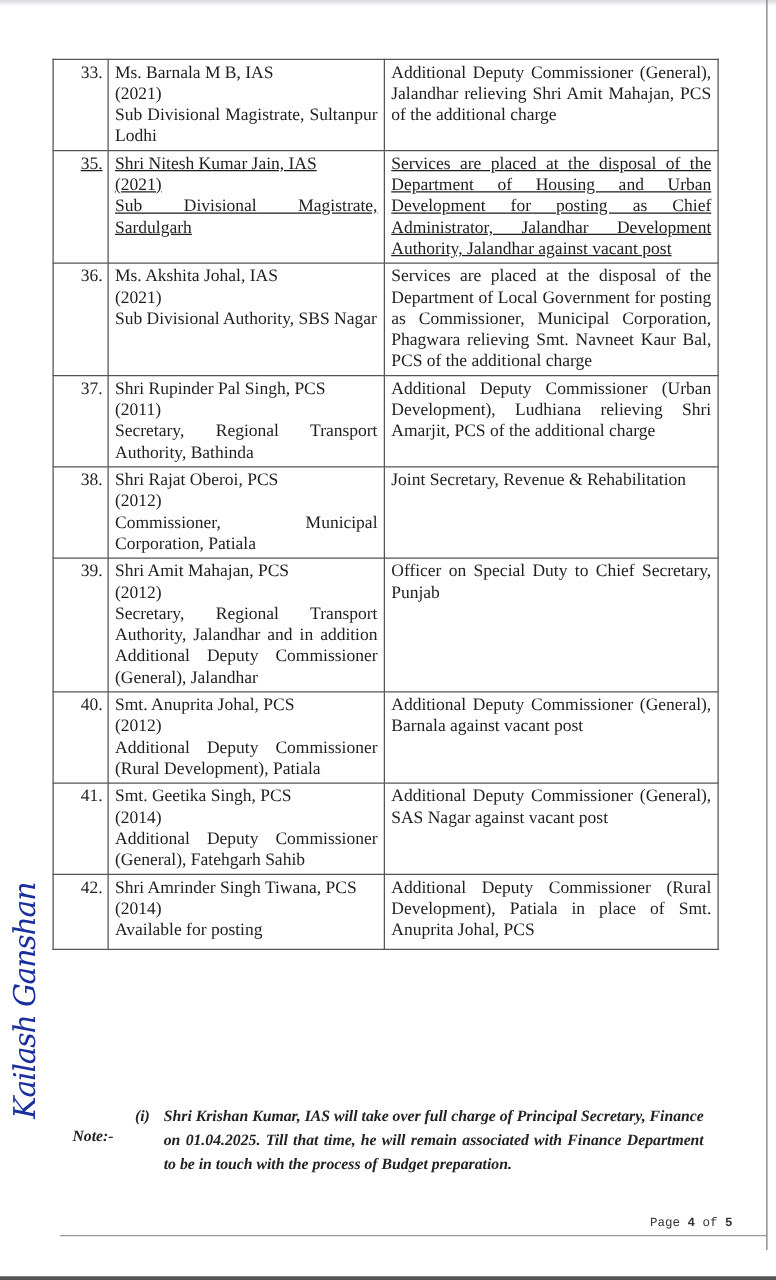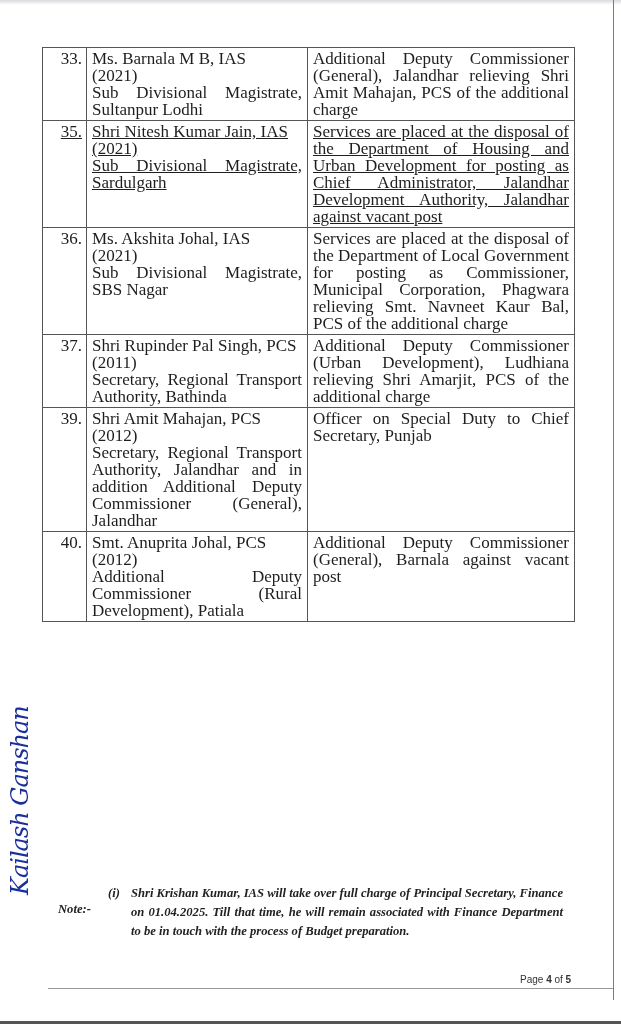--- a/index.html
+++ b/index.html
@@ -15,21 +15,21 @@
     background: linear-gradient(#d8dade, #ffffff);
   }
   .right-edge {
     position: absolute; left: 613px; top: 0; width: 1px; height: 1000px;
     background: #7a7a7a;
   }
   .table {
     position: absolute; left: 42px; top: 47px; width: 532px;
     border-collapse: collapse;
     table-layout: fixed;
-    font-size: 17px; line-height: 17px;
+    font-size: 14px; line-height: 17px;
   }
   .table td {
     border: 1px solid #555;
     vertical-align: top;
     padding: 2px 5px 2px 5px;
   }
   .col-num { width: 34px; text-align: right; padding-right: 4px !important; }
   .col-off { width: 211px; }
   .col-new { width: 256px; text-align: justify; }
   .col-off .line, .col-new .line { display: block; }
@@ -50,21 +50,21 @@
   }
   .note-label { position: absolute; left: 0; top: 16px; }
   .note-num { position: absolute; left: 50px; top: 0; }
   .note-text { position: absolute; left: 73px; top: 0; width: 432px; text-align: justify; text-align-last: left; }
   .footer-line {
     position: absolute; left: 48px; top: 988px; width: 565px; height: 1px;
     background: #999;
   }
   .page-num {
     position: absolute; left: 520px; top: 974px;
-    font-family: Liberation Sans, sans-serif; font-size: 10px; color: #333;
+    font-family: Liberation Mono, monospace; font-size: 10px; color: #333;
   }
   .page-num b { font-weight: bold; }
   .bottom-bar {
     position: absolute; left: 0; top: 1021px; width: 621px; height: 3px; background: #555;
   }
 </style>
 </head>
 <body>
 
 <div class="top-shadow"></div>
@@ -93,51 +93,78 @@
           <span class="line">(2021)</span>
           <span class="line justify">Sub Divisional Magistrate, Sardulgarh</span>
         </td>
         <td class="col-new justify">Services are placed at the disposal of the Department of Housing and Urban Development for posting as Chief Administrator, Jalandhar Development Authority, Jalandhar against vacant post</td>
       </tr>
       <tr style="height: 90px;">
         <td class="col-num">36.</td>
         <td class="col-off">
           <span class="line">Ms. Akshita Johal, IAS</span>
           <span class="line">(2021)</span>
-          <span class="line justify">Sub Divisional Magistrate, SBS Nagar</span>
+          <span class="line justify">Sub Divisional Authority, SBS Nagar</span>
         </td>
         <td class="col-new justify">Services are placed at the disposal of the Department of Local Government for posting as Commissioner, Municipal Corporation, Phagwara relieving Smt. Navneet Kaur Bal, PCS of the additional charge</td>
       </tr>
       <tr style="height: 70px;">
         <td class="col-num">37.</td>
         <td class="col-off">
           <span class="line">Shri Rupinder Pal Singh, PCS</span>
           <span class="line">(2011)</span>
           <span class="line justify">Secretary, Regional Transport Authority, Bathinda</span>
         </td>
         <td class="col-new justify">Additional Deputy Commissioner (Urban Development), Ludhiana relieving Shri Amarjit, PCS of the additional charge</td>
+      </tr>
+      <tr style="height: 70px;">
+        <td class="col-num">38.</td>
+        <td class="col-off">
+          <span class="line">Shri Rajat Oberoi, PCS</span>
+          <span class="line">(2012)</span>
+          <span class="line justify">Commissioner, Municipal Corporation, Patiala</span>
+        </td>
+        <td class="col-new justify">Joint Secretary, Revenue &amp; Rehabilitation</td>
       </tr>
       <tr style="height: 103px;">
         <td class="col-num">39.</td>
         <td class="col-off">
           <span class="line">Shri Amit Mahajan, PCS</span>
           <span class="line">(2012)</span>
           <span class="line justify">Secretary, Regional Transport Authority, Jalandhar and in addition Additional Deputy Commissioner (General), Jalandhar</span>
         </td>
         <td class="col-new justify">Officer on Special Duty to Chief Secretary, Punjab</td>
       </tr>
       <tr style="height: 67px;">
         <td class="col-num">40.</td>
         <td class="col-off">
           <span class="line">Smt. Anuprita Johal, PCS</span>
           <span class="line">(2012)</span>
           <span class="line justify">Additional Deputy Commissioner (Rural Development), Patiala</span>
         </td>
         <td class="col-new justify">Additional Deputy Commissioner (General), Barnala against vacant post</td>
       </tr>
+      <tr style="height: 70px;">
+        <td class="col-num">41.</td>
+        <td class="col-off">
+          <span class="line">Smt. Geetika Singh, PCS</span>
+          <span class="line">(2014)</span>
+          <span class="line justify">Additional Deputy Commissioner (General), Fatehgarh Sahib</span>
+        </td>
+        <td class="col-new justify">Additional Deputy Commissioner (General), SAS Nagar against vacant post</td>
+      </tr>
+      <tr style="height: 60px;">
+        <td class="col-num">42.</td>
+        <td class="col-off">
+          <span class="line">Shri Amrinder Singh Tiwana, PCS</span>
+          <span class="line">(2014)</span>
+          <span class="line justify">Available for posting</span>
+        </td>
+        <td class="col-new justify">Additional Deputy Commissioner (Rural Development), Patiala in place of Smt. Anuprita Johal, PCS</td>
+      </tr>
     </tbody>
 </table>
 
 <div class="signature">Kailash Ganshan</div>
 
 <div class="note">
   <span class="note-label">Note:-</span>
   <span class="note-num">(i)</span>
   <span class="note-text">Shri Krishan Kumar, IAS will take over full charge of Principal Secretary, Finance on 01.04.2025. Till that time, he will remain associated with Finance Department to be in touch with the process of Budget preparation.</span>
 </div>

